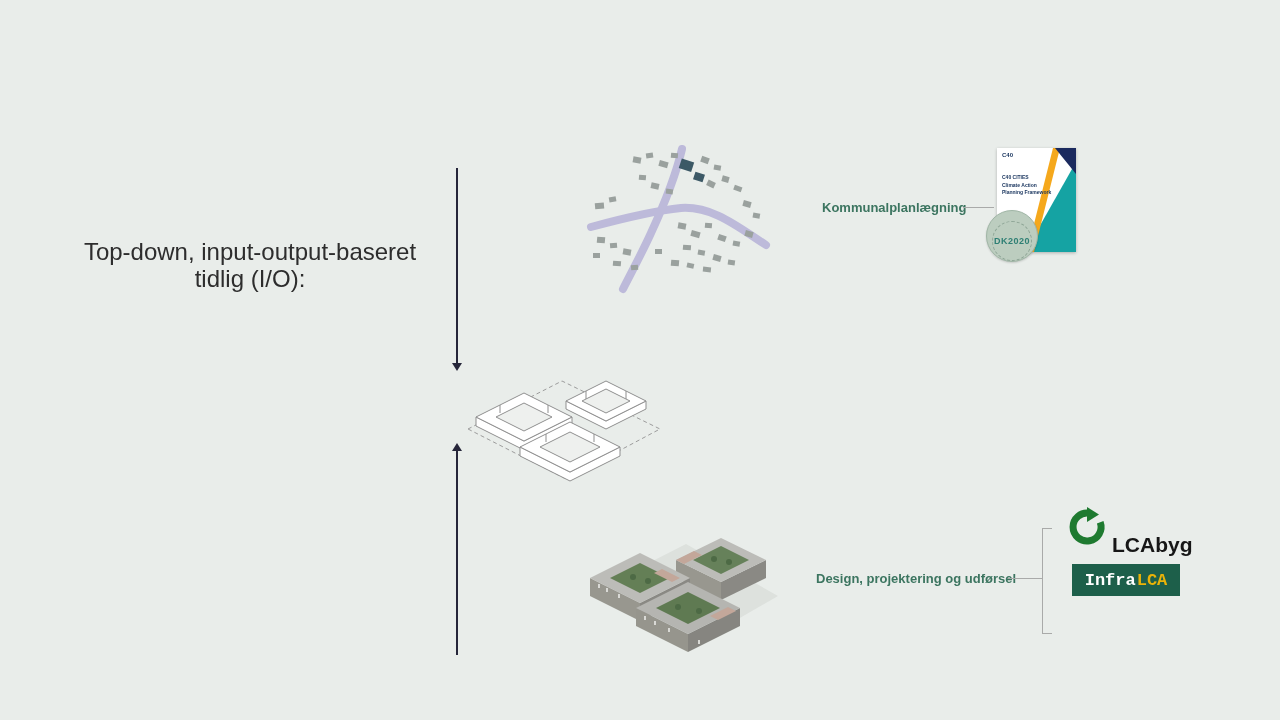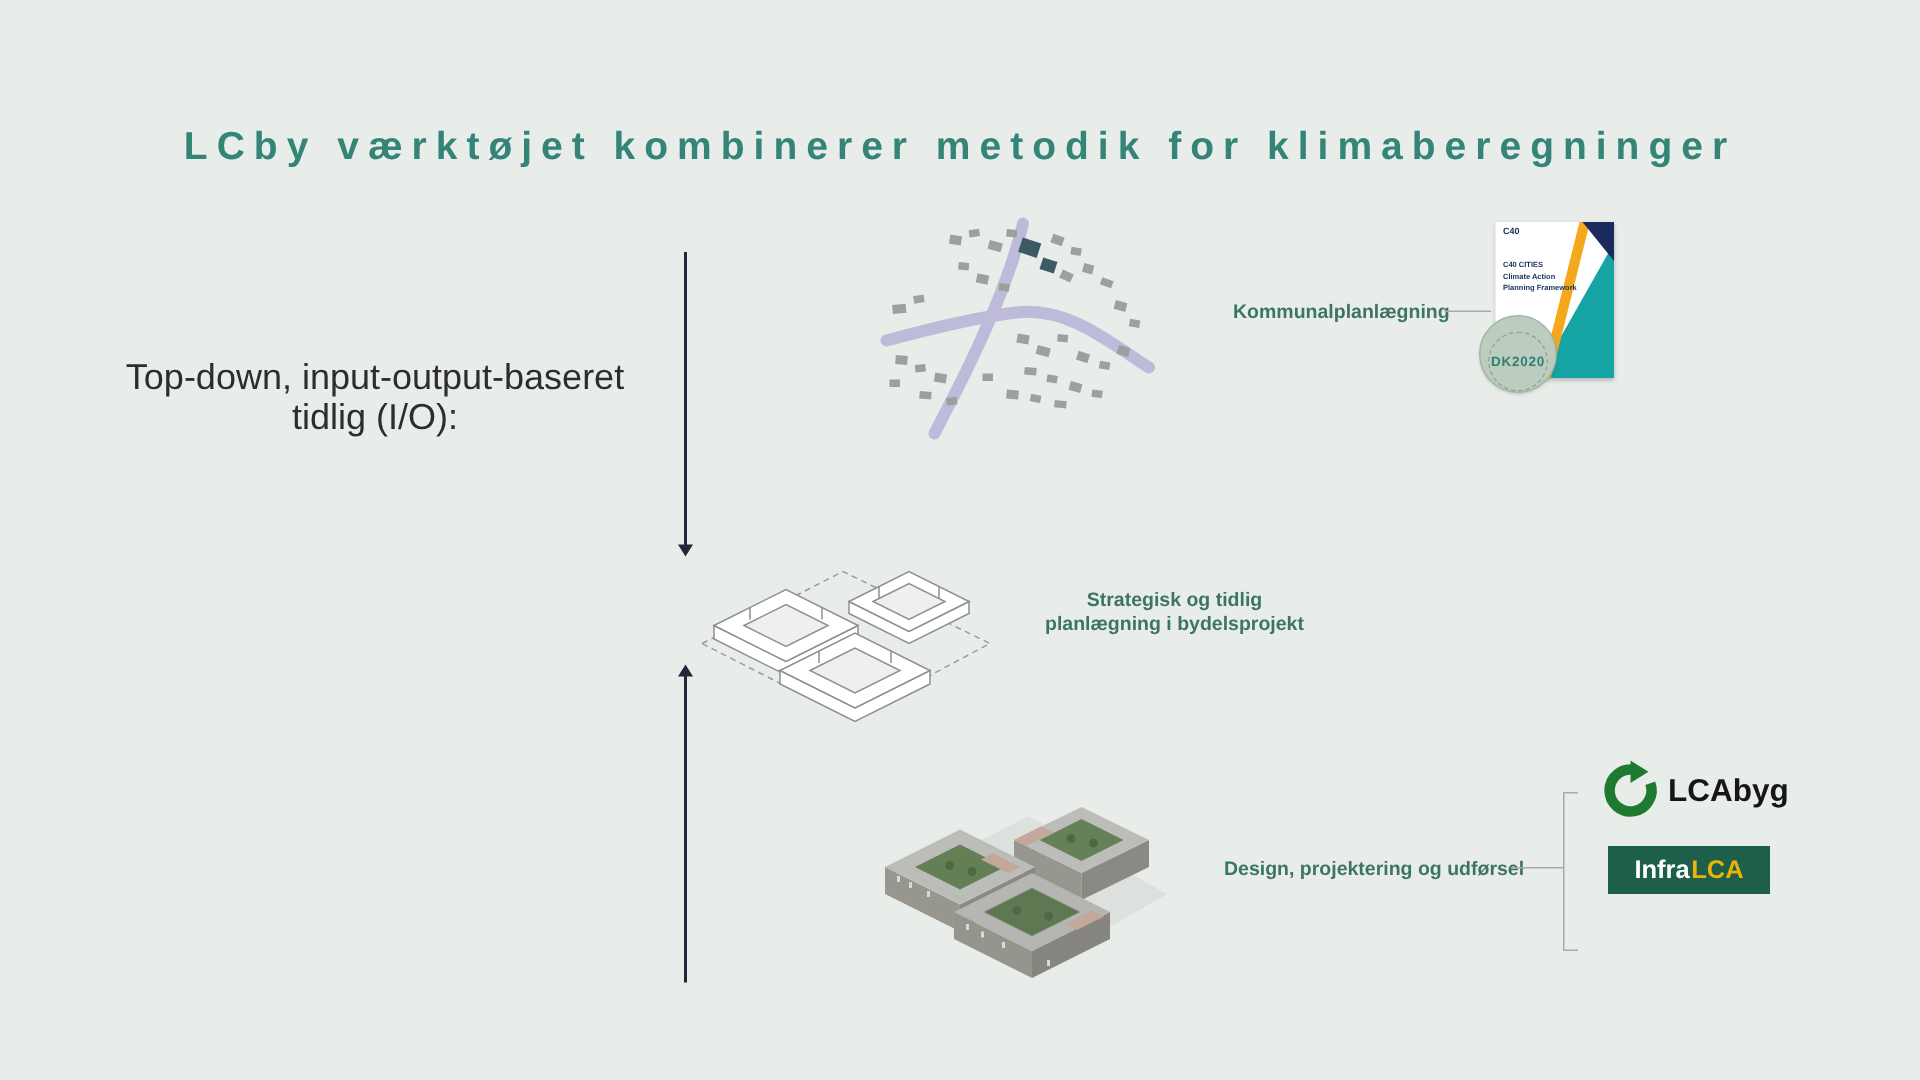--- a/index.html
+++ b/index.html
@@ -66,30 +66,30 @@
     display:flex; align-items:center; justify-content:center;
   }
   .badge-text { font-size:9px; font-weight:bold; color:#2e7f74; letter-spacing:0.5px; }
 
   .lcabyg-word { font-size:21px; font-weight:bold; color:#161616; }
 
   .infralca {
     width:108px; height:32px; background:#1d5f4a;
     display:flex; align-items:center; justify-content:center;
     gap:1px;
+    font-family:Liberation Mono, monospace;
   }
   .infralca .b { color:#ffffff; font-weight:bold; font-size:17px; }
   .infralca .r { color:#eab308; font-weight:600; font-size:17px; }
 </style>
 </head>
 <body>
 
 <div class="slide">
 
-  <h1 class="abs title">LCby værktøjet kombinerer metodik for klimaberegninger</h1>
 
   <div class="abs left-label" style="top:238px">
     <span>Top-down, input-output-baseret</span>
     <span>tidlig (I/O):</span>
   </div>
   <div class="abs left-label" style="top:521px">
   </div>
 
   <div class="abs arrow" style="left:451px; top:168px; height:196px">
     <div class="shaft"></div>
@@ -234,37 +234,33 @@
     <div class="doc-text l1">C40 CITIES</div>
     <div class="doc-text l2">Climate Action</div>
     <div class="doc-text l3">Planning Framework</div>
   </div>
   <div class="abs badge" style="left:986px; top:210px">
     <div class="badge-inner">
       <span class="badge-text">DK2020</span>
     </div>
   </div>
 
-  <div class="abs small-green" style="left:693px; top:392px; width:180px; text-align:center">
-    <span>Strategisk og tidlig</span>
-    <span>planlægning i bydelsprojekt</span>
-  </div>
 
   <div class="abs small-green" style="left:816px; top:571px">
     <span>Design, projektering og udførsel</span>
   </div>
   <div class="abs conn" style="left:1008px; top:578px; width:34px; height:1px"></div>
   <div class="abs conn" style="left:1042px; top:528px; width:1px; height:106px"></div>
   <div class="abs conn" style="left:1042px; top:528px; width:10px; height:1px"></div>
   <div class="abs conn" style="left:1042px; top:633px; width:10px; height:1px"></div>
 
   <svg class="abs" style="left:1066px; top:506px" width="42" height="42" viewBox="0 0 42 42">
     <path d="M34.2,16.2 A14,14 0 1 1 23.4,7.2" fill="none" stroke="#1e7a30" stroke-width="7"></path>
     <polygon points="21,1 33,8.5 21,16" fill="#1e7a30"></polygon>
   </svg>
-  <div class="abs lcabyg-word" style="left:1112px; top:516px">LCAbyg</div>
+  <div class="abs lcabyg-word" style="left:1112px; top:533px">LCAbyg</div>
 
   <div class="abs infralca" style="left:1072px; top:564px">
     <span class="b">Infra</span>
     <span class="r">LCA</span>
   </div>
 
 </div>
 
 </body></html>

